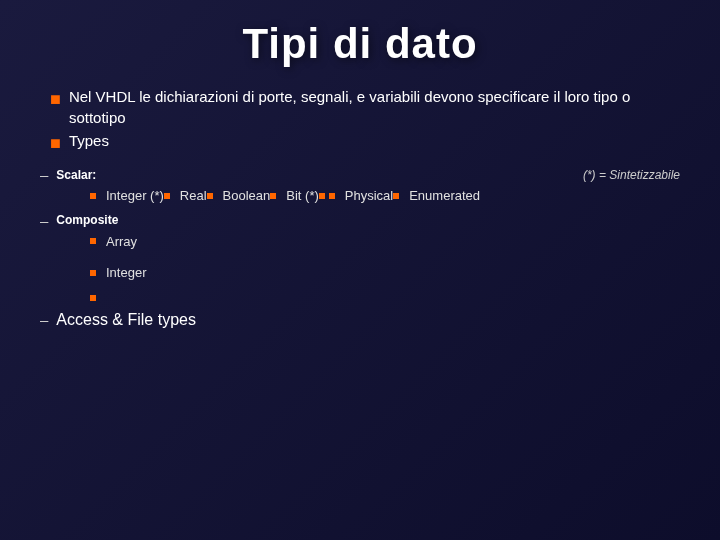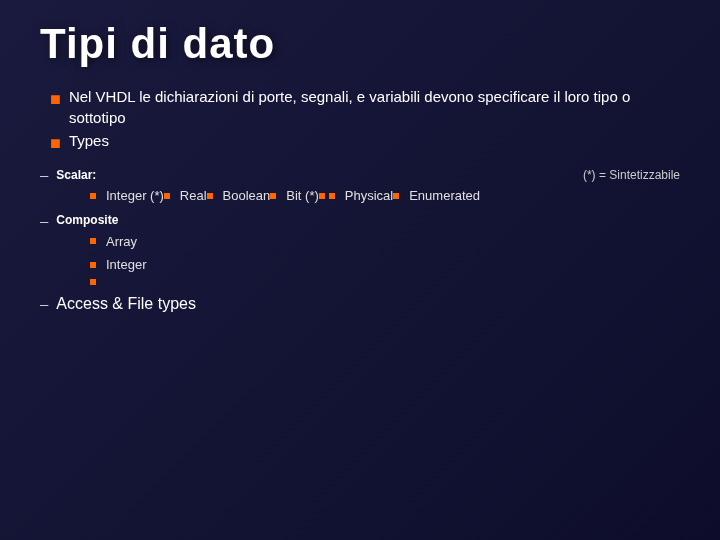--- a/index.html
+++ b/index.html
@@ -17,21 +17,21 @@
     .slide {
       width: 720px;
       height: 540px;
       background: linear-gradient(135deg, #1a1a3e 0%, #0d0d2b 100%);
       display: flex;
       flex-direction: column;
       padding: 20px 40px 20px 40px;
     }
 
     .title {
-      text-align: left;
+      text-align: center;
       font-size: 42px;
       font-weight: bold;
       color: #ffffff;
       margin-bottom: 18px;
       letter-spacing: 1px;
       text-shadow: 2px 2px 8px rgba(0,0,0,0.5);
     }
 
     .bullets-top {
       display: flex;
@@ -76,20 +76,21 @@
     .section-title {
       font-size: 12px;
       font-weight: bold;
       color: #ffffff;
     }
 
     .note-text {
       font-size: 12px;
       color: #cccccc;
       margin-left: auto;
+      font-style: italic;
     }
 
     .sub-items {
       padding-left: 50px;
       display: flex;
       flex-direction: row;
       gap: 0px;
     }
 
     .sub-item {
@@ -111,21 +112,21 @@
 
     .sub-item-text {
       font-size: 13px;
       color: #e0e0e0;
     }
 
     .composite-sub {
       padding-left: 50px;
       display: flex;
       flex-direction: column;
-      gap: 4px;
+      gap: 12px;
     }
 
     .access-section {
       margin-top: 4px;
     }
 
     .access-title {
       font-size: 16px;
       font-weight: normal;
       color: #ffffff;

